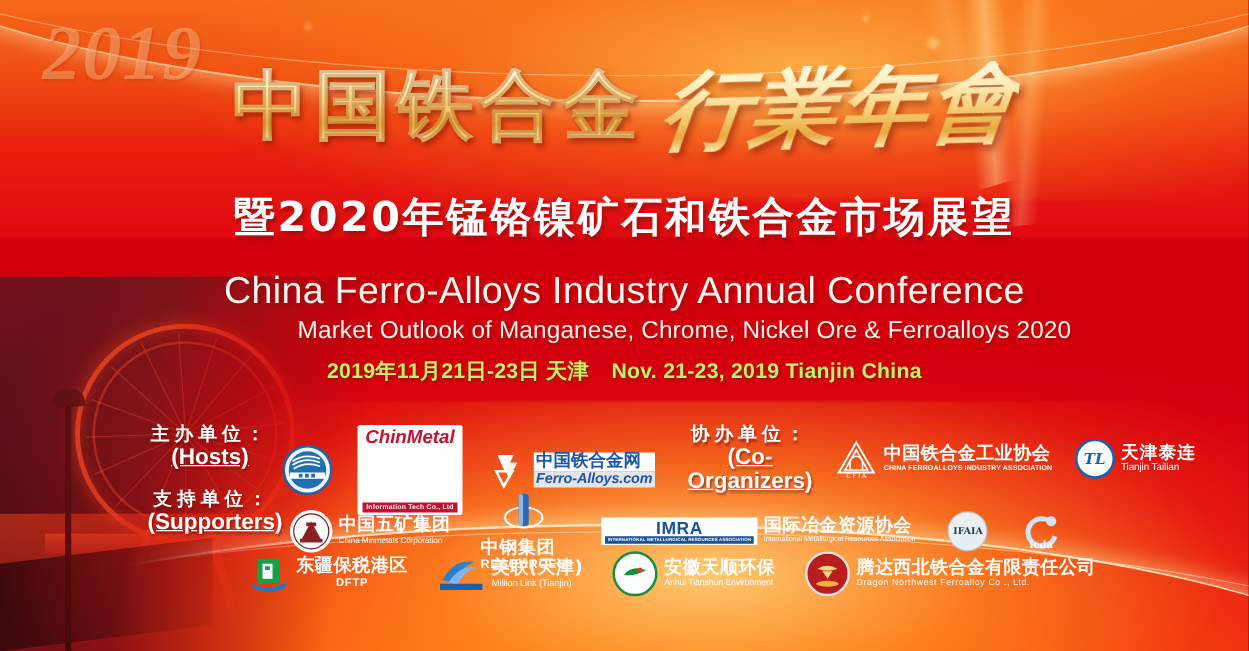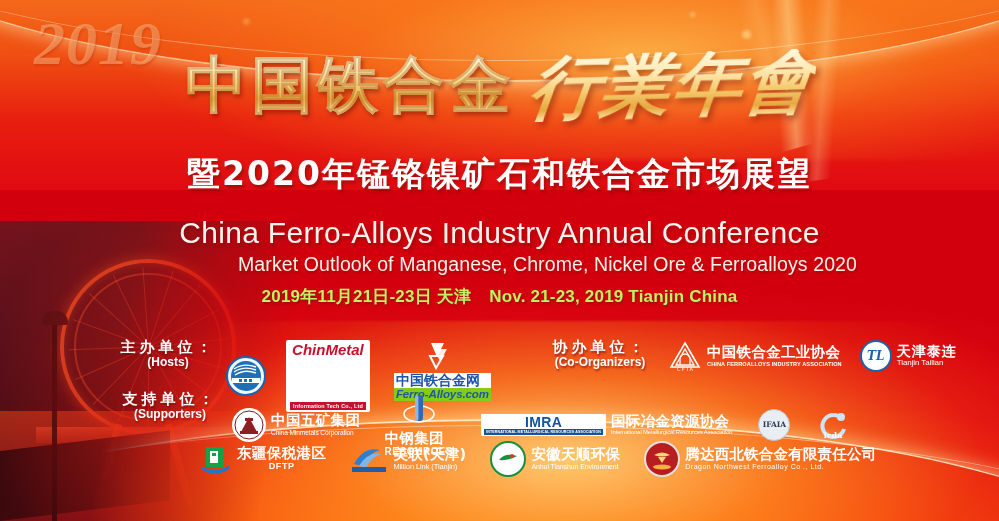--- a/index.html
+++ b/index.html
@@ -149,21 +149,21 @@
   .date-line .gap{display:inline-block;width:18px;}
 
   
   .sponsors{position:absolute;left:0;top:336px;width:100%;height:160px;}
   .srow{position:absolute;display:flex;}
   .slabel{
     text-align:center;color:#fff;font-weight:700;line-height:1.05;
     text-shadow:1px 2px 2px rgba(110,12,5,.6);flex:none;
   }
   .slabel .cn{display:block;font-family:"DejaVu Sans","Liberation Sans",sans-serif;font-size:15px;letter-spacing:4px;}
-  .slabel .en{display:block;font-size:12px;letter-spacing:0;}
+  .slabel .en{display:block;font-size:18px;letter-spacing:0;text-decoration:underline;}
   .logo{display:flex;align-items:center;gap:5px;flex:none;}
   .mark{flex:none;display:flex;align-items:center;justify-content:center;position:relative;}
   .names{display:flex;flex-direction:column;justify-content:center;line-height:1.08;}
   .names .n-cn{font-family:"DejaVu Sans","Liberation Sans",sans-serif;font-weight:700;white-space:nowrap;}
   .names .n-en{white-space:nowrap;letter-spacing:-.1px;}
 
   
   .m-circle{border-radius:50%;}
   .m-chinmetal{background:#ffffff;border-radius:2px;padding:1px 3px;}
   .badge-txt{font-weight:700;line-height:1;}
@@ -256,31 +256,31 @@
         </span>
       </div>
 
       <div class="logo" style="margin-left:10px;">
         <span class="mark m-chinmetal" style="flex-direction:column;align-items:center;padding:2px 4px;gap:44px;">
           <span class="badge-txt" style="font-size:15px;font-style:italic;color:#c8102e;">ChinMetal</span>
           <span style="font-size:5.4px;font-weight:700;color:#fff;background:#c8102e;padding:1px 3px;letter-spacing:.2px;margin-top:1px;">Information Tech Co., Ltd</span>
         </span>
       </div>
 
-      <div class="logo" style="margin-left:14px;gap:3px;flex-direction:column;">
+      <div class="logo" style="margin-left:14px;gap:3px;">
         <span class="mark" style="width:30px;height:30px;">
           <svg width="30" height="30" viewBox="0 0 30 30" aria-hidden="true">
             <path d="M4 3 L17 3 L10 17 Z" fill="#ffffff"></path>
             <path d="M8 9 L20 9 L13 22 Z" fill="#ffffff" opacity=".9"></path>
             <path d="M3 16 L16 16 L9 28 Z" fill="none" stroke="#ffffff" stroke-width="2"></path>
           </svg>
         </span>
         <span class="names">
           <span class="n-cn" style="font-size:14px;color:#1d55a8;background:#fff;padding:0 2px;">中国铁合金网</span>
-          <span class="n-en" style="font-size:11.5px;font-weight:700;font-style:italic;color:#1d55a8;background:#84cc16;padding:0 2px;">Ferro-Alloys.com</span>
+          <span class="n-en" style="font-size:11.5px;font-weight:700;font-style:italic;color:#1d55a8;background:#e5e5e5;padding:0 2px;">Ferro-Alloys.com</span>
         </span>
       </div>
     </div>
 
     <div class="srow" style="left:540px;top:4px;gap:8px;">
       <div class="slabel" style="width:120px;">
         <span class="cn">协办单位：</span>
         <span class="en">(Co-Organizers)</span>
       </div>
 

